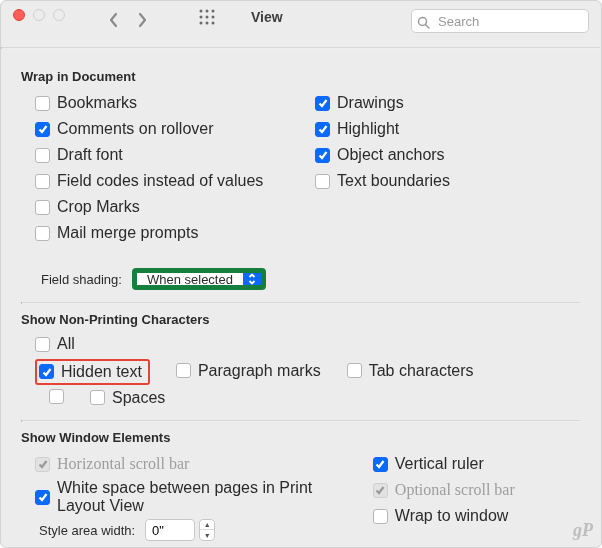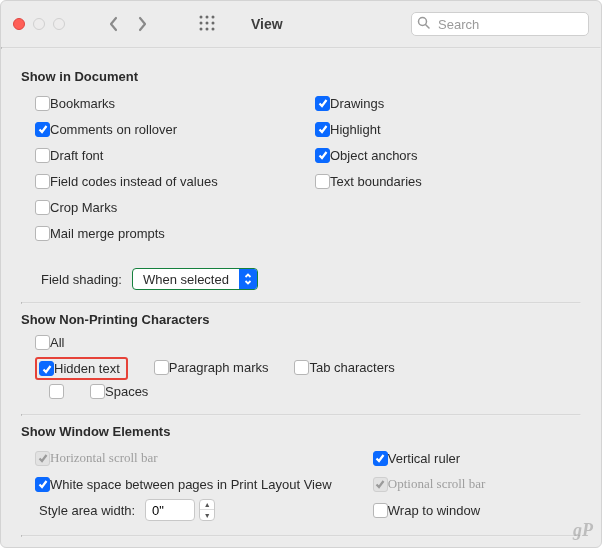--- a/index.html
+++ b/index.html
@@ -16,21 +16,20 @@
     height: 548px;
     background: #ececec;
     border: 1px solid #d3d3d3;
     border-radius: 6px;
     overflow: hidden;
     position: relative;
   }
   
   .toolbar {
     display: flex;
-    align-items: center;
     padding: 8px 12px;
     height: 46px;
     gap: 24px;
   }
   .traffic {
     display: flex;
     gap: 8px;
     margin-right: 14px;
   }
   .tl {
@@ -114,21 +113,22 @@
   }
   .col {
     flex: 1 1 0;
     min-width: 0;
   }
   .col.indent { padding-left: 14px; }
   .colR { padding-left: 14px; }
   .chk {
     display: inline-flex;
     align-items: center;
-    font-size: 13px;
+    gap: 7px;
+    font-size: 16px;
     color: #2b2b2b;
   }
   .chk.disabled {
     color: #9e9e9e;
     font-family: Liberation Serif, serif;
   }
   .box {
     width: 15px;
     height: 15px;
     border: 1px solid #b6b6b6;
@@ -177,21 +177,21 @@
     align-items: center;
     gap: 10px;
     padding-left: 20px;
     margin-top: 20px;
   }
   .field-label { color: #2b2b2b; }
   .select {
     display: inline-flex;
     align-items: center;
     height: 22px;
-    border: 1px solid #15803d;
+    border: 5px solid #15803d;
     border-radius: 4px;
     background: #fff;
     overflow: hidden;
     font-size: 13px;
   }
   .select .sel-text {
     padding: 0 10px;
     min-width: 100px;
   }
   .select .sel-btn {
@@ -311,21 +311,21 @@
           </svg>
       </span>
       <input type="text" placeholder="Search" style="">
     </div>
   </div>
 
   <hr class="divider">
 
   <div class="content">
 
-    <div class="section-title">Show in Document</div>
+    <div class="section-title">Wrap in Document</div>
     <div class="cols">
       <div class="col indent">
         <div class="row">
             <label class="chk">
               <span class="box"></span>
               <span>Bookmarks</span>
             </label>
           </div>
         <div class="row">
             <label class="chk">

